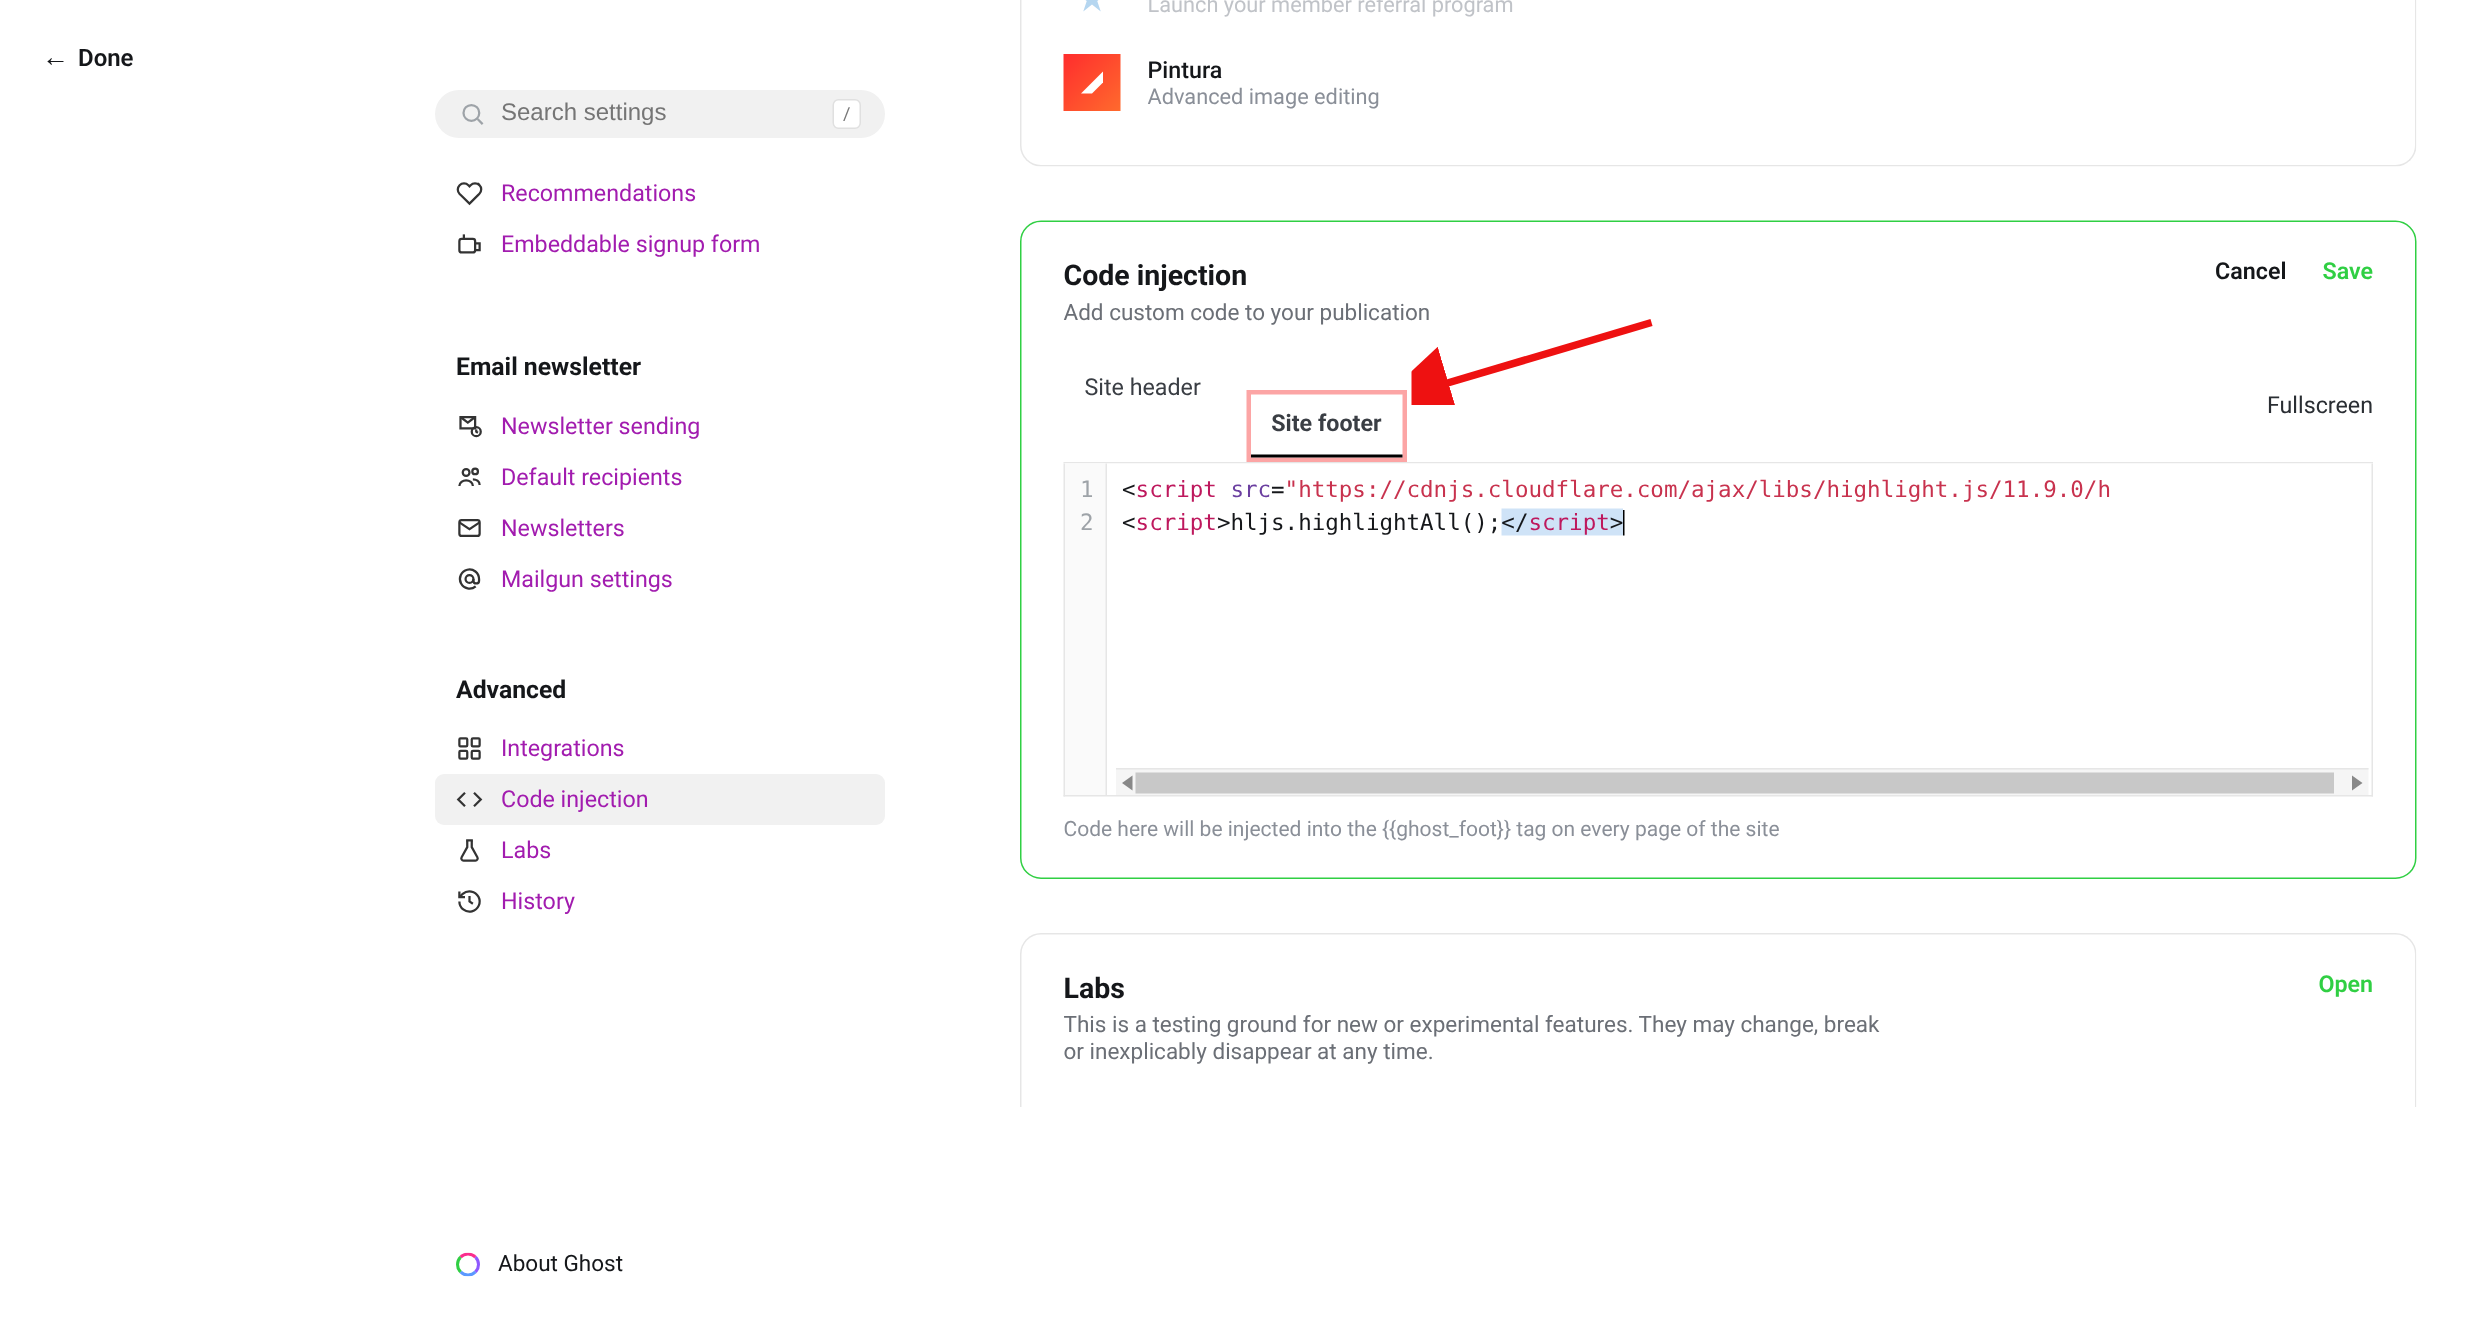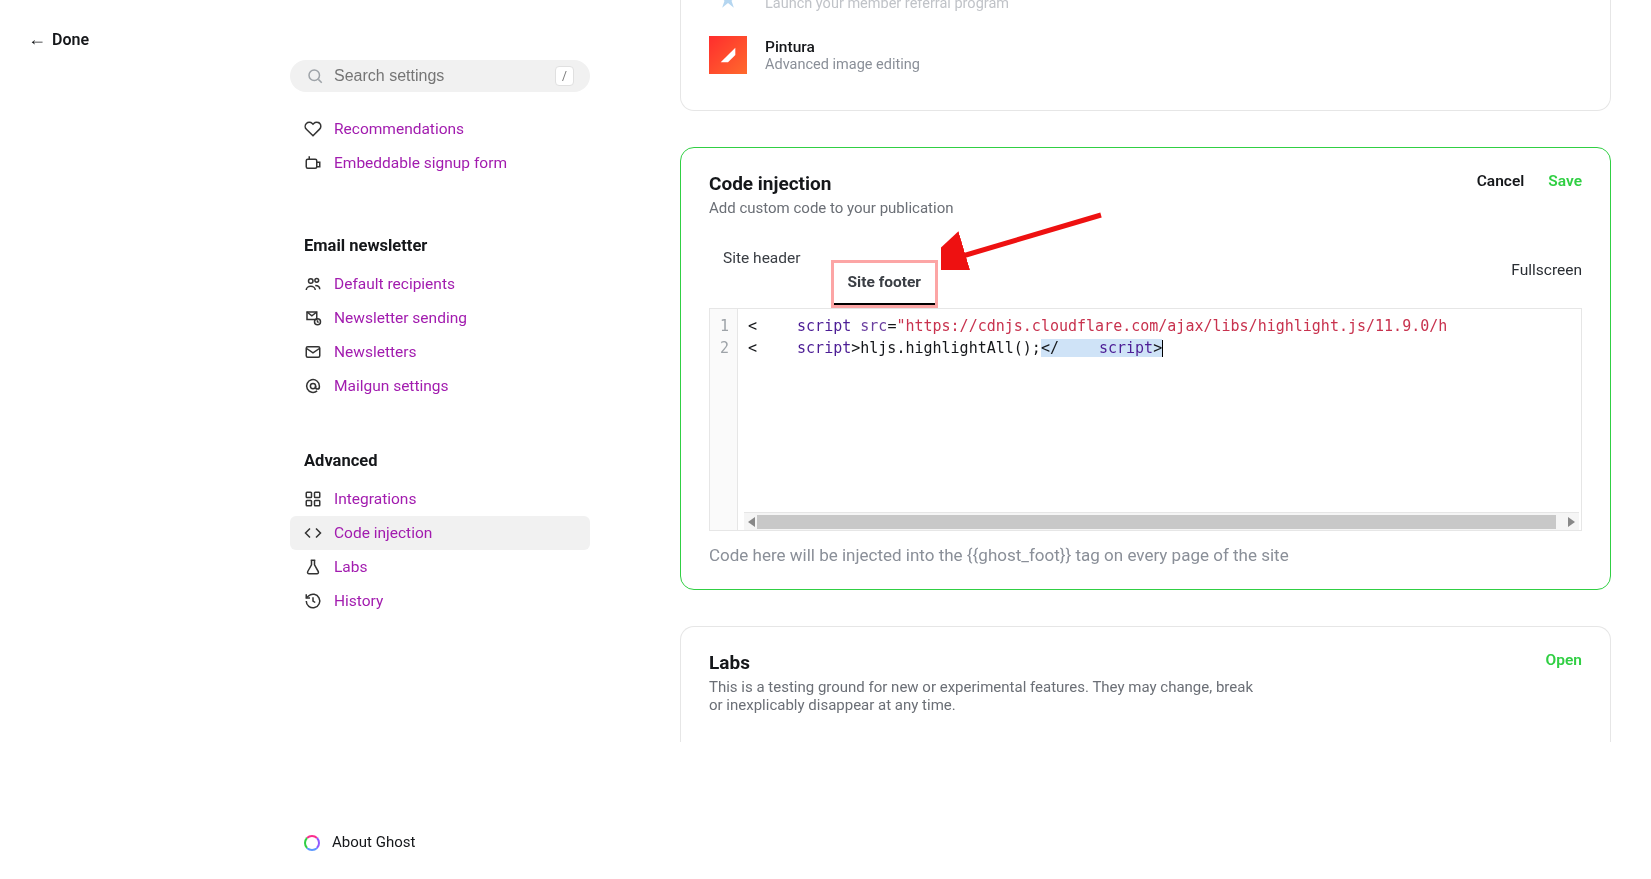--- a/index.html
+++ b/index.html
@@ -49,33 +49,33 @@
 .tab { padding: 10px 14px 12px; font-size: 15.5px; color: #3a3e44; cursor: pointer; }
 .tab.active { font-weight: 700; border-bottom: 2px solid #000; }
 .tab-highlight { border: 3px solid #fca5a5; padding: 0; margin-top: 21px; }
 .fullscreen { font-size: 15.5px; color: #2a2e33; cursor: pointer; padding-bottom: 8px; }
 
 .arrow-annotation { position: absolute; pointer-events: none; }
 
 .editor { display: flex; border: 1px solid #e6e6e6; border-top: none; background: #fff; font-family: "Consolas", "Monaco", monospace; font-size: 15px; height: 222px; position: relative; }
 .gutter { background: #fafafa; border-right: 1px solid #e6e6e6; color: #9ea3a8; text-align: right; padding: 6px 8px 6px 10px; user-select: none; line-height: 22px; }
 .code { padding: 6px 10px; line-height: 22px; white-space: nowrap; overflow: hidden; flex: 1; }
-.code .t-tag { color: #4c1d95; margin-left: 40px; }
+.code .t-tag { color: #be185d; }
 .code .t-attr { color: #6b3fa0; }
 .code .t-str { color: #c8324e; }
 .code .t-sel { background: #cfe3f7; }
 .cursor-line { display:inline-block; border-right: 1px solid #000; height: 17px; vertical-align: middle; }
 
 .hscroll { position:absolute; bottom:0; left:34px; right:2px; height:18px; background:#f5f5f5; border-top:1px solid #e6e6e6; display:flex; align-items:center; }
 .hscroll .track{ flex:1; height:14px; background:#c8c8c8; margin:0 12px 0 2px; }
 .hscroll .tri{ width:0; height:0; border-style:solid; }
 .hscroll .tri.l{ border-width:5px 7px 5px 0; border-color:transparent #888 transparent transparent; margin-left:4px;}
 .hscroll .tri.r{ border-width:5px 0 5px 7px; border-color:transparent transparent transparent #888; margin-right:4px;}
 
-.hint { color: #8a8f98; font-size: 17px; margin-top: 14px; }
+.hint { color: #8a8f98; font-size: 14px; margin-top: 14px; }
 
 svg { display: block; }
 </style>
 </head>
 <body>
 
 <div class="done-link">
   <span class="arrow">←</span>
   <span>Done</span>
 </div>
@@ -109,38 +109,38 @@
             <path d="M7 3v4"></path>
           </svg>
       </span>
       <span>Embeddable signup form</span>
     </div>
 
     <div class="nav-section first">Email newsletter</div>
     <div class="nav-item">
       <span class="nicon">
         <svg width="18" height="18" viewBox="0 0 24 24" fill="none" stroke="currentColor" stroke-width="2">
+            <path d="M4 4h13v10H4z"></path>
+            <path d="M4 4l6.5 5L17 4"></path>
+            <circle cx="18" cy="17" r="4"></circle>
+            <path d="M18 15v2l1.5 1"></path>
+          </svg>
+      </span>
+      <span>Newsletter sending</span>
+    </div>
+    <div class="nav-item">
+      <span class="nicon">
+        <svg width="18" height="18" viewBox="0 0 24 24" fill="none" stroke="currentColor" stroke-width="2">
             <circle cx="9" cy="8" r="3"></circle>
             <path d="M3 20c0-3 3-5 6-5s6 2 6 5"></path>
             <circle cx="17" cy="7" r="2.5"></circle>
             <path d="M15 14c3 0 6 1.5 6 5"></path>
           </svg>
       </span>
       <span>Default recipients</span>
-    </div>
-    <div class="nav-item">
-      <span class="nicon">
-        <svg width="18" height="18" viewBox="0 0 24 24" fill="none" stroke="currentColor" stroke-width="2">
-            <path d="M4 4h13v10H4z"></path>
-            <path d="M4 4l6.5 5L17 4"></path>
-            <circle cx="18" cy="17" r="4"></circle>
-            <path d="M18 15v2l1.5 1"></path>
-          </svg>
-      </span>
-      <span>Newsletter sending</span>
     </div>
     <div class="nav-item">
       <span class="nicon">
         <svg width="18" height="18" viewBox="0 0 24 24" fill="none" stroke="currentColor" stroke-width="2">
             <rect x="3" y="5" width="18" height="14" rx="2"></rect>
             <path d="M3 7l9 6 9-6"></path>
           </svg>
       </span>
       <span>Newsletters</span>
     </div>

